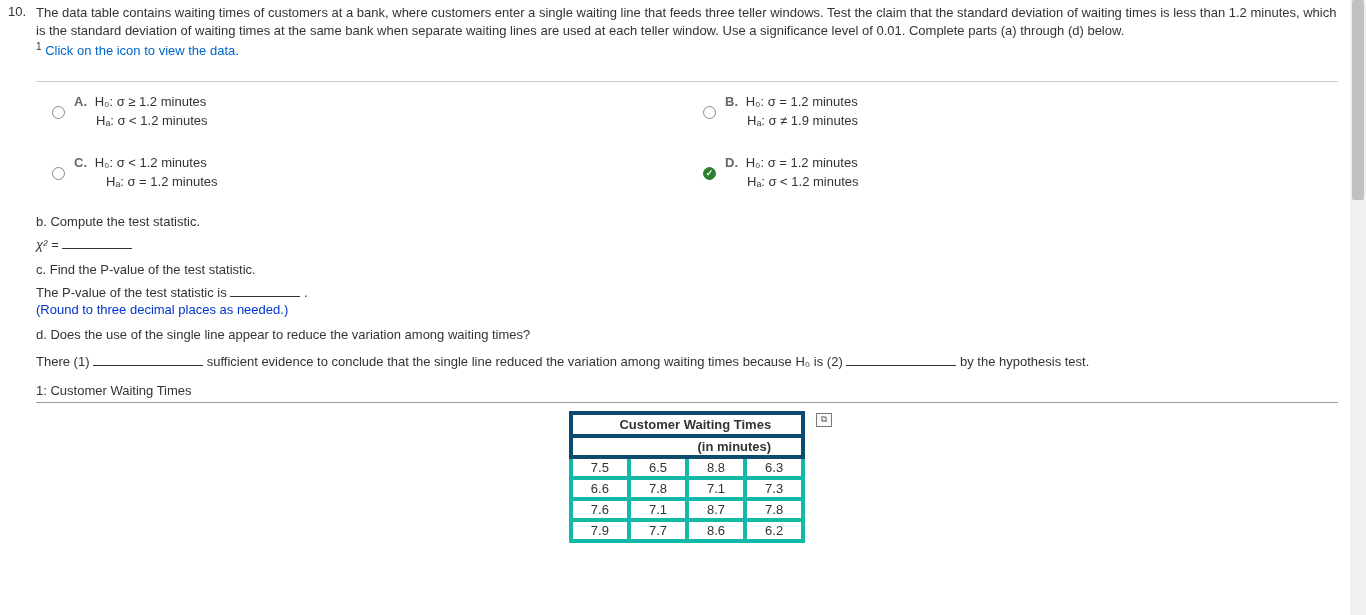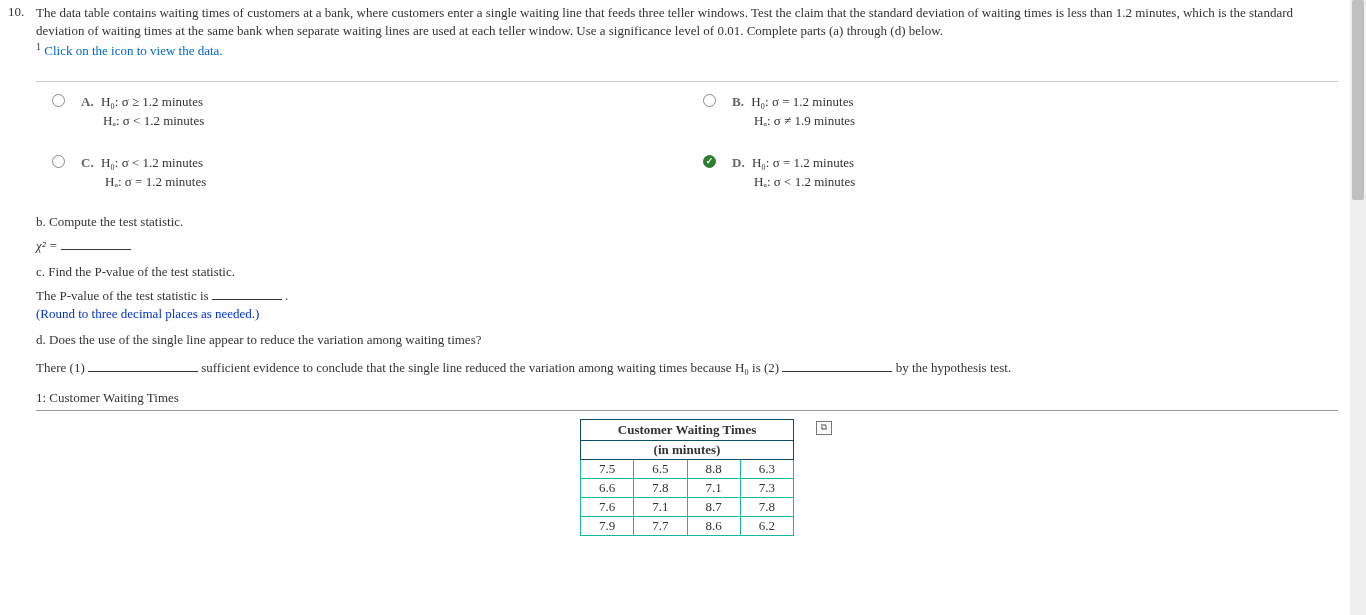--- a/index.html
+++ b/index.html
@@ -1,44 +1,44 @@
 <!DOCTYPE html>
 <html><head>
   <meta charset="utf-8">
   <style>
     * { margin: 0; padding: 0; box-sizing: border-box; }
     body { font-family: Arial, sans-serif; font-size: 13px; color: #333; background: #fff; }
-    .container { display: flex; padding: 4px 8px; font-family: Liberation Serif, serif; }
+    .container { display: flex; padding: 4px 8px; }
     .qnum { width: 28px; flex-shrink: 0; font-size: 13px; }
     .content { flex: 1; padding-right: 20px; }
     .intro { margin-bottom: 20px; line-height: 1.4; }
     .icon-link { color: #0066cc; }
     .sup { font-size: 10px; vertical-align: super; }
     .divider { border-top: 1px solid #ccc; margin: 6px 0 10px 0; }
     .part-label { margin-bottom: 10px; }
     .options-row { display: flex; gap: 0; margin-bottom: 14px; }
     .option-col { width: 50%; }
-    .option { display: flex; align-items: flex-start; gap: 16px; margin-bottom: 8px; padding-left: 16px; }
+    .option { display: flex; align-items: center; gap: 9px; margin-bottom: 8px; padding-left: 16px; }
     .radio { width: 13px; height: 13px; border: 1px solid #888; border-radius: 50%; margin-top: 2px; display: inline-flex; align-items: center; justify-content: center; background: #fff; flex-shrink: 0; }
     .radio.checked { background: #2e7d32; border-color: #2e7d32; }
     .radio.checked::after { content: '✓'; color: #fff; font-size: 9px; font-weight: bold; }
     .opt-letter { color: #666; font-weight: bold; margin-right: 4px; }
     .opt-body { line-height: 1.5; }
     .part-b, .part-c, .part-d { margin-bottom: 10px; }
     .chi-sq { font-style: italic; }
     .blank-line { display: inline-block; border-bottom: 1px solid #333; min-width: 70px; }
     .blank-line2 { display: inline-block; border-bottom: 1px solid #333; min-width: 110px; }
     .hint { color: #0033cc; margin-top: 2px; }
     .data-title { margin-top: 14px; margin-bottom: 4px; }
     .data-divider { border-top: 1px solid #999; margin-bottom: 8px; }
     .table-wrap { display: flex; justify-content: center; position: relative; }
     .data-table { border-collapse: collapse; font-size: 13px; }
-    .data-table th { border: 1px solid #0c4a6e; padding: 2px 30px; font-weight: bold; text-align: center; }
+    .data-table th { border: 4px solid #0c4a6e; padding: 2px 30px; font-weight: bold; text-align: right; }
     .data-table .sub-header { font-weight: bold; padding: 1px 30px; }
-    .data-table td { border: 1px solid #14b8a6; padding: 1px 18px; text-align: left; }
+    .data-table td { border: 4px solid #14b8a6; padding: 1px 18px; text-align: left; }
     .copy-icon { position: absolute; right: calc(50% - 145px); top: 2px; width: 16px; height: 14px; border: 1px solid #777; display: flex; align-items: center; justify-content: center; font-size: 9px; color: #555; background: #fafafa; }
     .scrollbar { position: fixed; right: 0; top: 0; bottom: 0; width: 16px; background: #f0f0f0; }
     .scrollbar-thumb { position: absolute; left: 2px; right: 2px; top: 0; height: 200px; background: #c0c0c0; border-radius: 2px; }
   </style>
 </head>
 <body>
 
 <div class="container">
   <div class="qnum">10.</div>
   <div class="content">
@@ -73,21 +73,21 @@
       </div>
     </div>
 
     <div class="options-row">
       <div class="option-col">
         <div class="option">
           <span class="radio"></span>
           <div class="opt-body">
             <span class="opt-letter">C.</span>
             <span>H₀: σ &lt; 1.2 minutes</span><br>
-            <span style="margin-left:24px;display:inline-block;">Hₐ: σ = 1.2 minutes</span>
+            <span style="margin-left:32px;display:inline-block;">Hₐ: σ = 1.2 minutes</span>
           </div>
         </div>
       </div>
       <div class="option-col">
         <div class="option">
           <span class="radio checked"></span>
           <div class="opt-body">
             <span class="opt-letter">D.</span>
             <span>H₀: σ = 1.2 minutes</span><br>
             <span style="margin-left:22px;display:inline-block;">Hₐ: σ &lt; 1.2 minutes</span>

